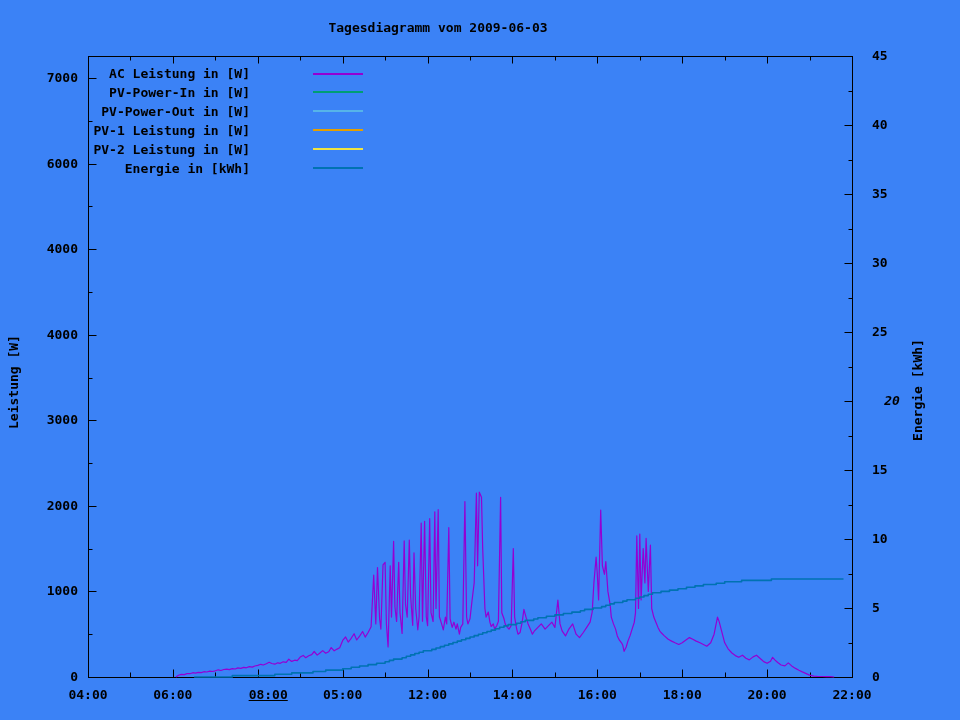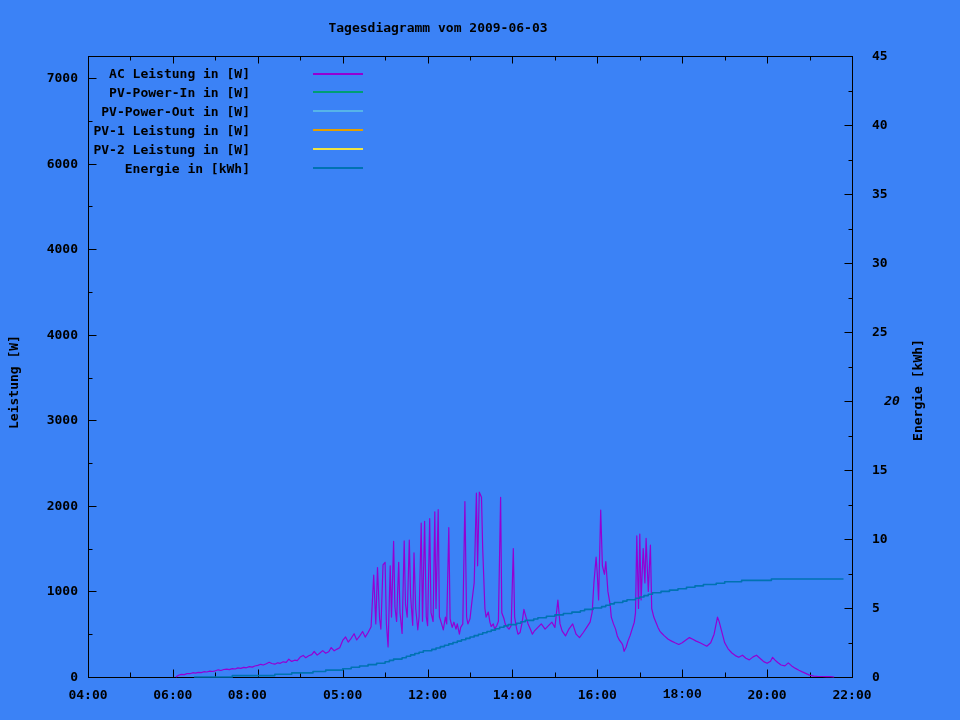--- a/index.html
+++ b/index.html
@@ -112,26 +112,26 @@
       <div class="ticklabel" style="left: 872px; top: 531px; width: 40px; text-align: left;">10</div>
       <div class="ticklabel" style="left: 872px; top: 462px; width: 40px; text-align: left;">15</div>
       <div class="ticklabel" style="left: 872px; top: 393px; width: 40px; text-align: center; font-style: italic;">20</div>
       <div class="ticklabel" style="left: 872px; top: 324px; width: 40px; text-align: left;">25</div>
       <div class="ticklabel" style="left: 872px; top: 255px; width: 40px; text-align: left;">30</div>
       <div class="ticklabel" style="left: 872px; top: 186px; width: 40px; text-align: left;">35</div>
       <div class="ticklabel" style="left: 872px; top: 117px; width: 40px; text-align: left;">40</div>
       <div class="ticklabel" style="left: 872px; top: 48px; width: 40px; text-align: left;">45</div>
       <div class="ticklabel" style="left: 58px; top: 687px; width: 60px; text-align: center;">04:00</div>
       <div class="ticklabel" style="left: 142.889px; top: 687px; width: 60px; text-align: center;">06:00</div>
-      <div class="ticklabel" style="left: 227.778px; top: 687px; width: 60px; text-align: left;">08:00</div>
+      <div class="ticklabel" style="left: 227.778px; top: 687px; width: 60px; text-align: right; text-decoration: underline;">08:00</div>
       <div class="ticklabel" style="left: 312.667px; top: 687px; width: 60px; text-align: center;">05:00</div>
       <div class="ticklabel" style="left: 397.556px; top: 687px; width: 60px; text-align: center;">12:00</div>
       <div class="ticklabel" style="left: 482.444px; top: 687px; width: 60px; text-align: center;">14:00</div>
       <div class="ticklabel" style="left: 567.333px; top: 687px; width: 60px; text-align: center;">16:00</div>
-      <div class="ticklabel" style="left: 652.222px; top: 687px; width: 60px; text-align: center; font-family: Liberation Mono, monospace;">18:00</div>
+      <div class="ticklabel" style="left: 652.222px; top: 687px; width: 60px; text-align: center;">18:00</div>
       <div class="ticklabel" style="left: 737.111px; top: 687px; width: 60px; text-align: center;">20:00</div>
       <div class="ticklabel" style="left: 822px; top: 687px; width: 60px; text-align: center;">22:00</div>
     </div>
   <div id="legend-layer">
       <div class="legend-row" style="top: 64px;">AC Leistung in [W]</div>
       <div class="legend-swatch" style="left: 313px; top: 72.5px; background: rgb(148, 0, 211);"></div>
       <div class="legend-row" style="top: 82.9px;">PV-Power-In in [W]</div>
       <div class="legend-swatch" style="left: 313px; top: 91.4px; background: rgb(0, 158, 115);"></div>
       <div class="legend-row" style="top: 101.8px;">PV-Power-Out in [W]</div>
       <div class="legend-swatch" style="left: 313px; top: 110.3px; background: rgb(86, 180, 233);"></div>

